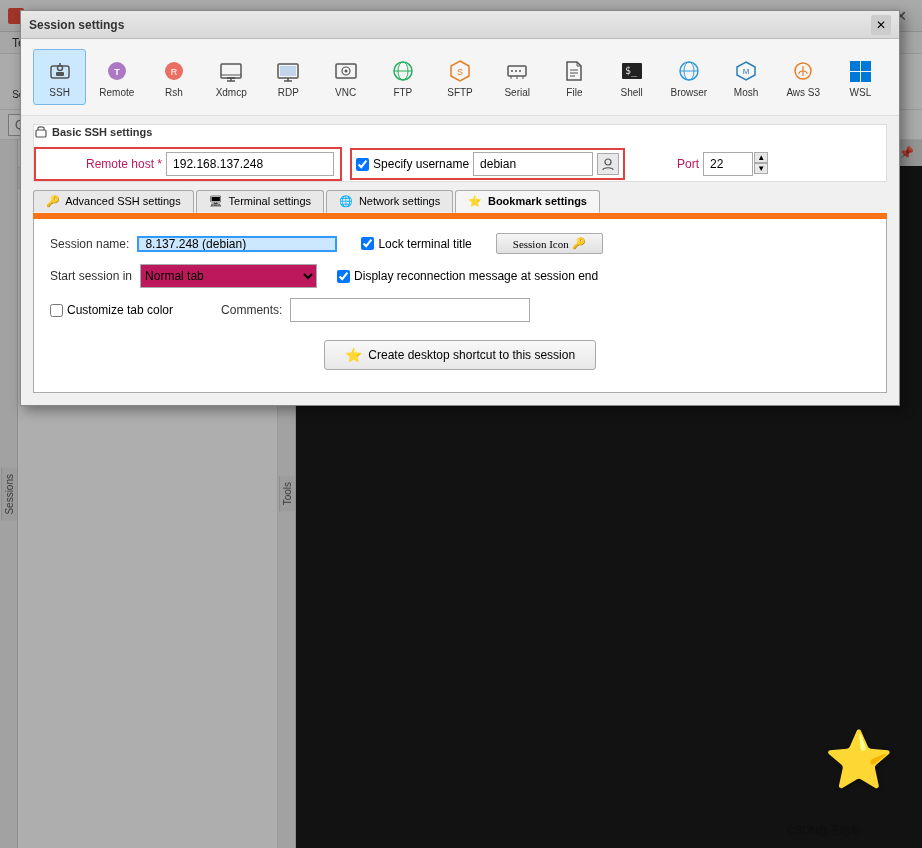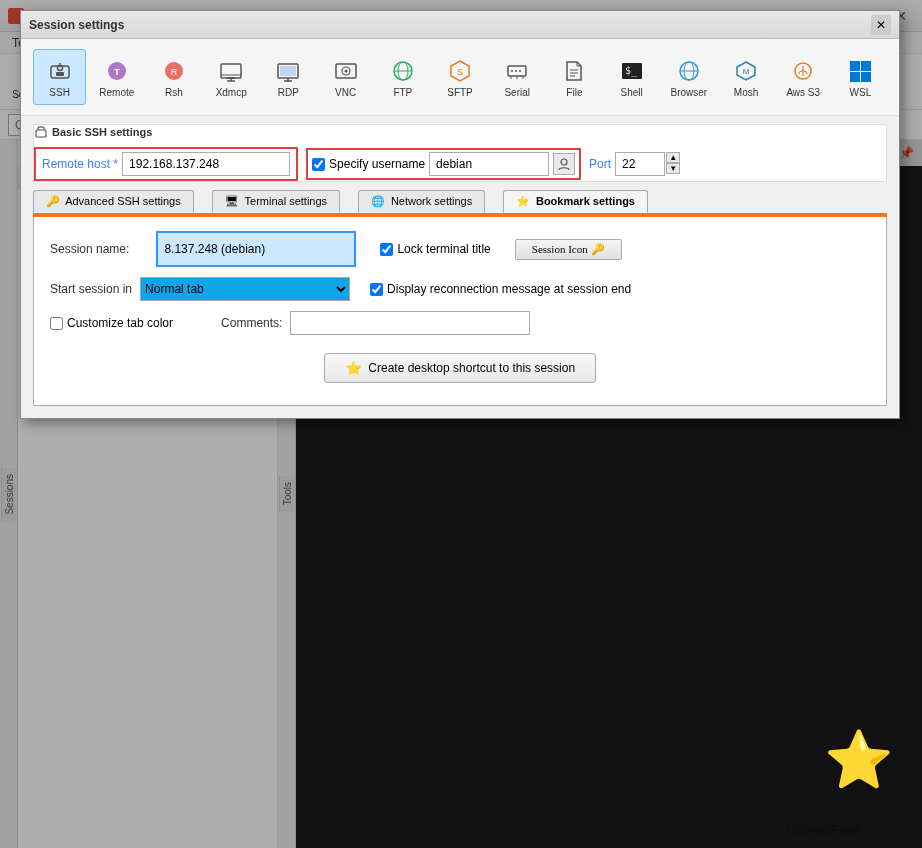--- a/index.html
+++ b/index.html
@@ -221,21 +221,21 @@
       border-bottom: 1px solid #f0f0f0;
       border-radius: 3px 3px 0 0;
     }
     .tab-btn.active { background: #f5f5f5; border-bottom: 1px solid #f5f5f5; font-weight: bold; }
     .form-row {
       display: flex;
       align-items: center;
       gap: 8px;
       flex-wrap: wrap;
     }
-    .form-label { font-size: 12px; color: #3b82f6; white-space: nowrap; }
+    .form-label { font-size: 12px; color: #be185d; white-space: nowrap; margin-left: 44px; }
     .form-input {
       height: 24px;
       border: 1px solid #aaa;
       padding: 0 6px;
       font-size: 12px;
       background: white;
     }
     .remote-host-input { width: 168px; }
     .username-input { width: 120px; }
     .port-input { width: 50px; }
@@ -253,45 +253,44 @@
     }
     .bm-row {
       display: flex;
       align-items: center;
       gap: 8px;
       margin-bottom: 10px;
     }
     .bm-label { font-size: 12px; color: #333; white-space: nowrap; }
     .session-name-input {
       width: 200px;
-      height: 36px;
+      height: 16px;
       border: 2px solid #3399ff;
       padding: 0 6px;
       font-size: 12px;
       background: #cce8ff;
-      margin-left: 19px;
     }
     .session-icon-btn {
       display: flex;
       align-items: center;
       gap: 4px;
       padding: 3px 16px;
       border: 1px solid #aaa;
       background: linear-gradient(to bottom, #f5f5f5, #e0e0e0);
       cursor: pointer;
       font-size: 11px;
       border-radius: 2px;
       font-family: Liberation Serif, serif;
     }
     .start-session-select {
-      width: 210px;
+      width: 177px;
       height: 24px;
       border: 1px solid #aaa;
       font-size: 12px;
-      background: #0ea5e9;
+      background: #be185d;
     }
     .comments-input {
       width: 240px;
       height: 24px;
       border: 1px solid #aaa;
       padding: 0 4px;
       font-size: 12px;
     }
     .desktop-shortcut-btn {
       display: flex;
@@ -730,21 +729,21 @@
           <div class="spin-btns">
             <button class="spin-btn">▲</button>
             <button class="spin-btn">▼</button>
           </div>
         </div>
       </div>
     </div>
   </div>
 
   <div style="padding:0 12px;">
-    <div style="display:flex; gap:18px; border-bottom:4px solid #f97316;">
+    <div style="display:flex; gap:2px; border-bottom:6px solid #f97316;">
       <button class="tab-btn">
         <span style="margin-right:3px;">🔑</span>
         <span>Advanced SSH settings</span>
       </button>
       <button class="tab-btn">
         <span style="margin-right:3px;">🖥</span>
         <span>Terminal settings</span>
       </button>
       <button class="tab-btn">
         <span style="margin-right:3px;">🌐</span>

